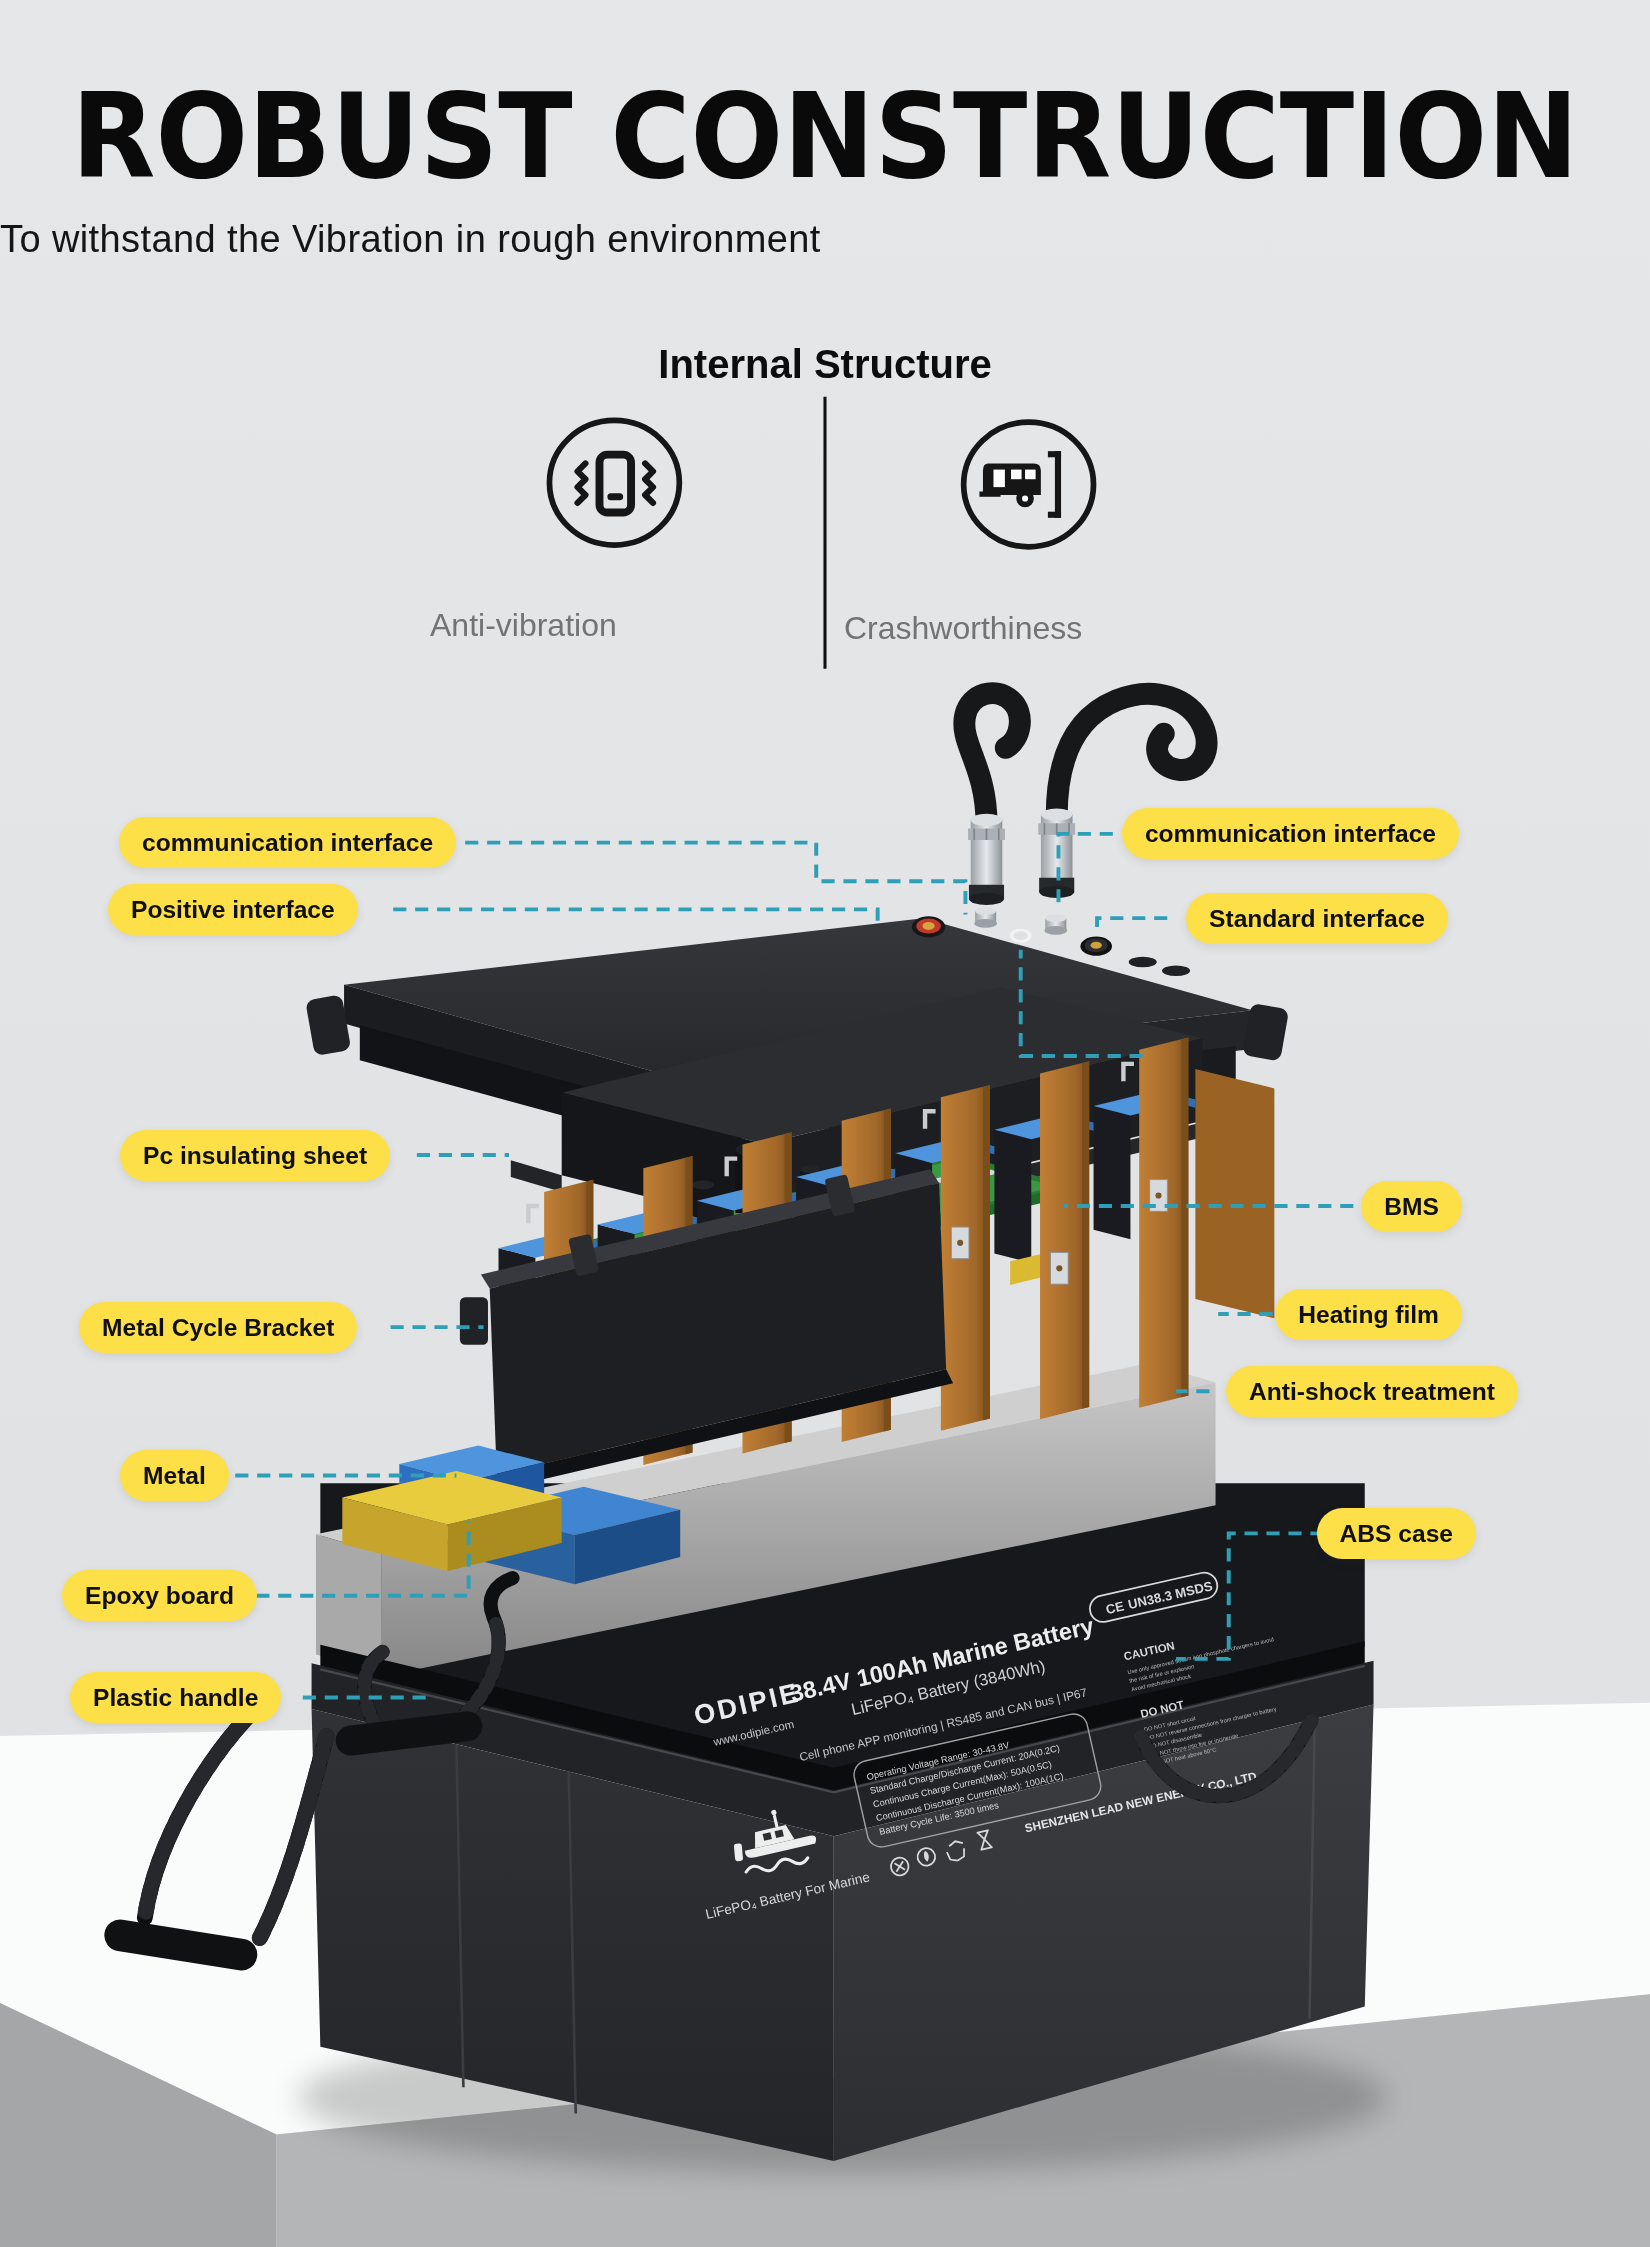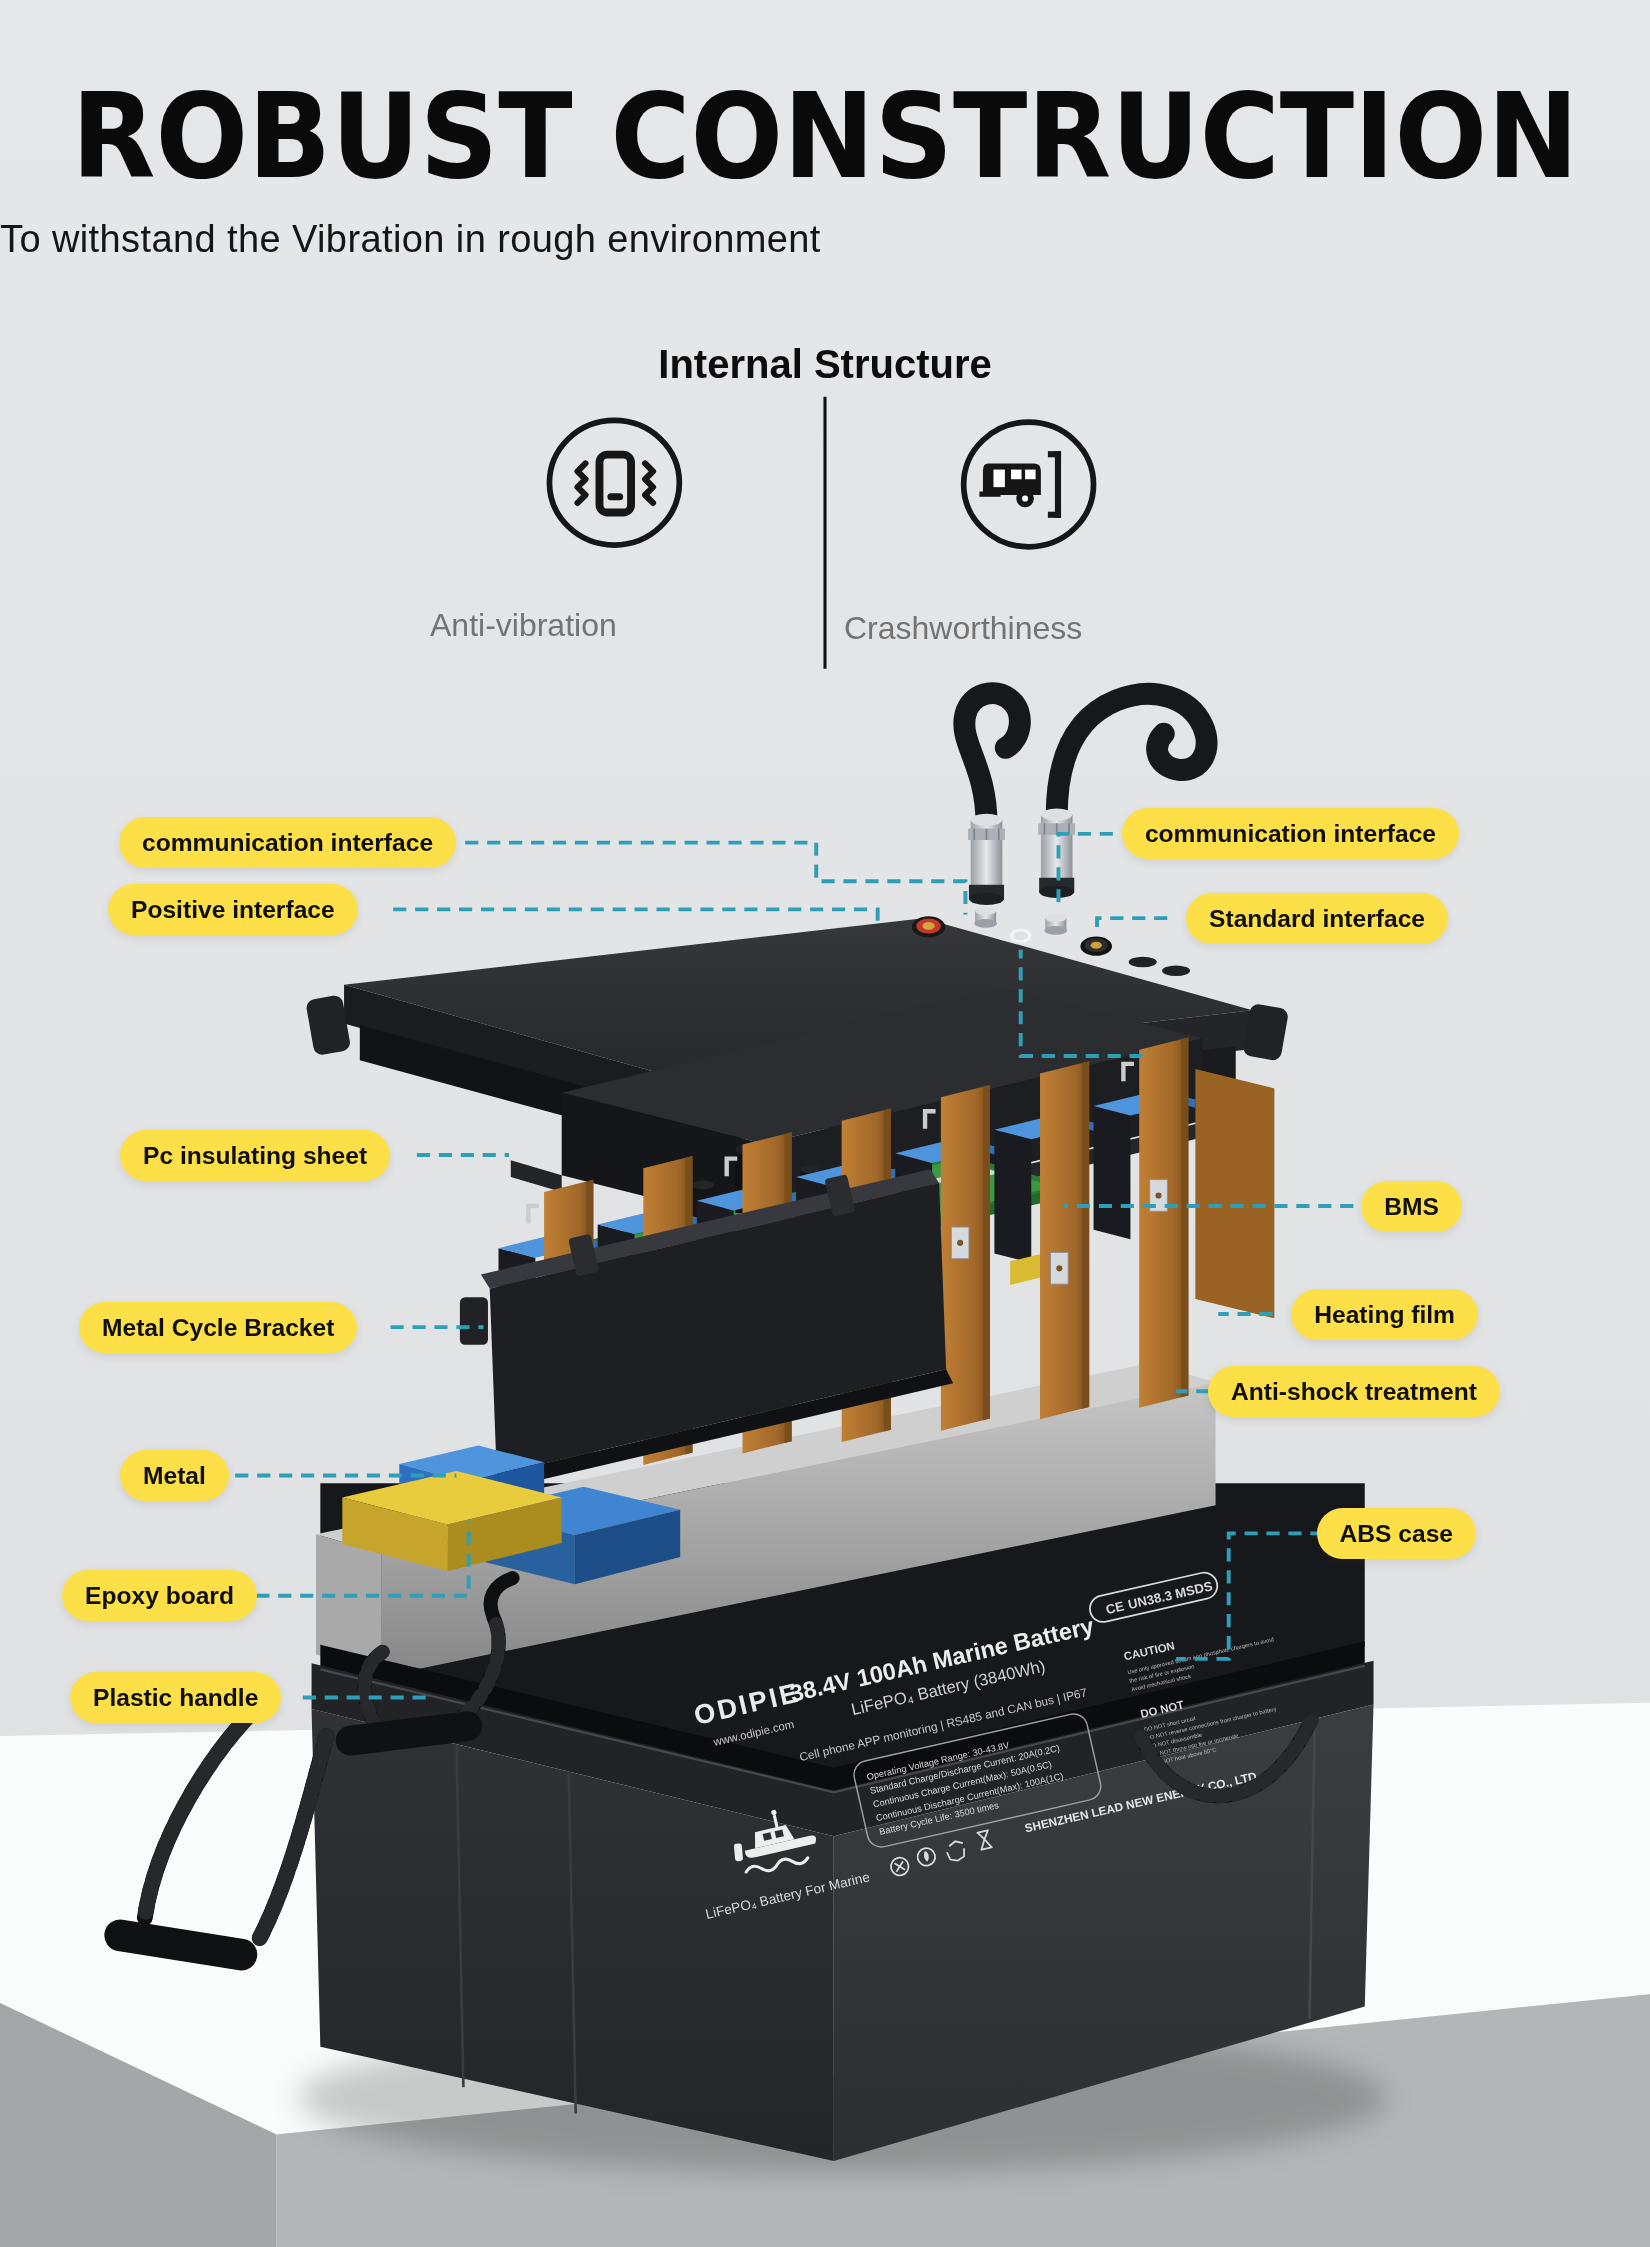--- a/index.html
+++ b/index.html
@@ -400,17 +400,17 @@
   <div class="pill" style="left:108px;top:884px">Positive interface</div>
   <div class="pill" style="left:120px;top:1130px">Pc insulating sheet</div>
   <div class="pill" style="left:79px;top:1302px">Metal Cycle Bracket</div>
   <div class="pill" style="left:120px;top:1450px">Metal</div>
   <div class="pill" style="left:62px;top:1570px">Epoxy board</div>
   <div class="pill" style="left:70px;top:1672px">Plastic handle</div>
 
   <div class="pill" style="right:191px;top:808px">communication interface</div>
   <div class="pill" style="right:202px;top:893px">Standard interface</div>
   <div class="pill" style="right:188px;top:1181px">BMS</div>
-  <div class="pill" style="right:172px;top:1289px">Heating film</div>
-  <div class="pill" style="right:150px;top:1366px">Anti-shock treatment</div>
+  <div class="pill" style="right:188px;top:1289px">Heating film</div>
+  <div class="pill" style="right:132px;top:1366px">Anti-shock treatment</div>
   <div class="pill" style="right:174px;top:1508px">ABS case</div>
 </div>
 
 
 </body></html>

